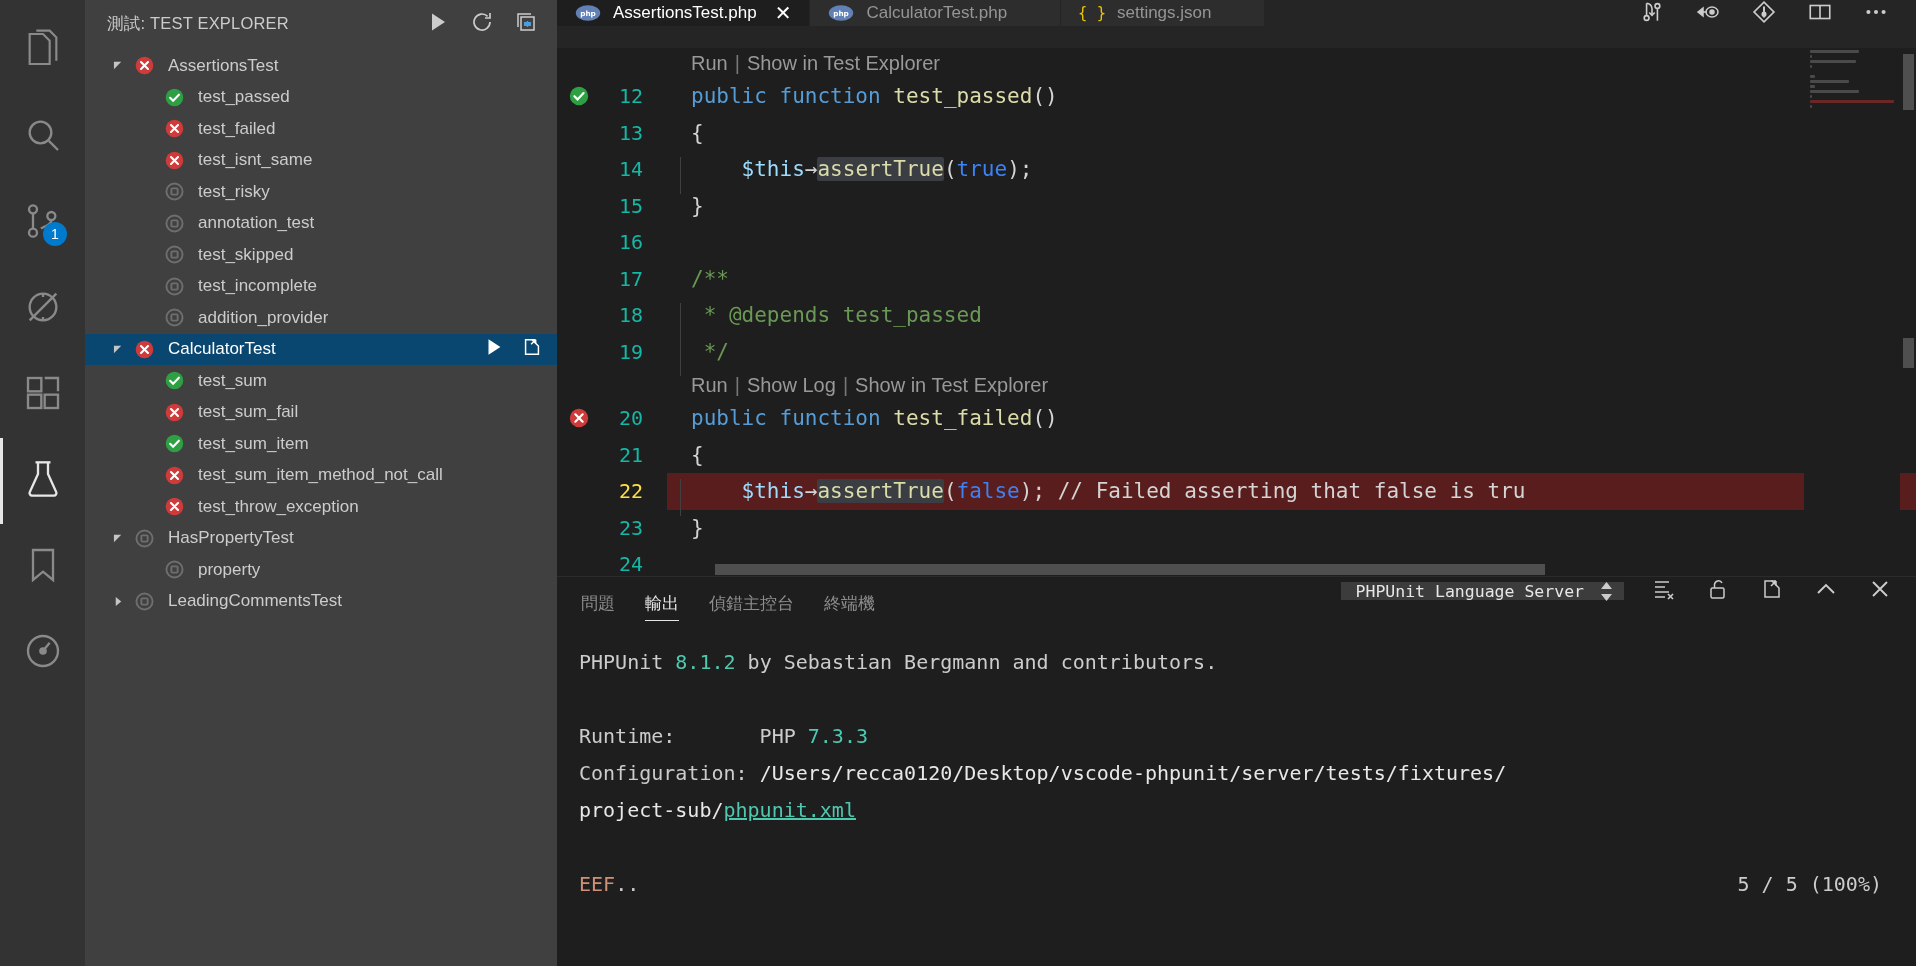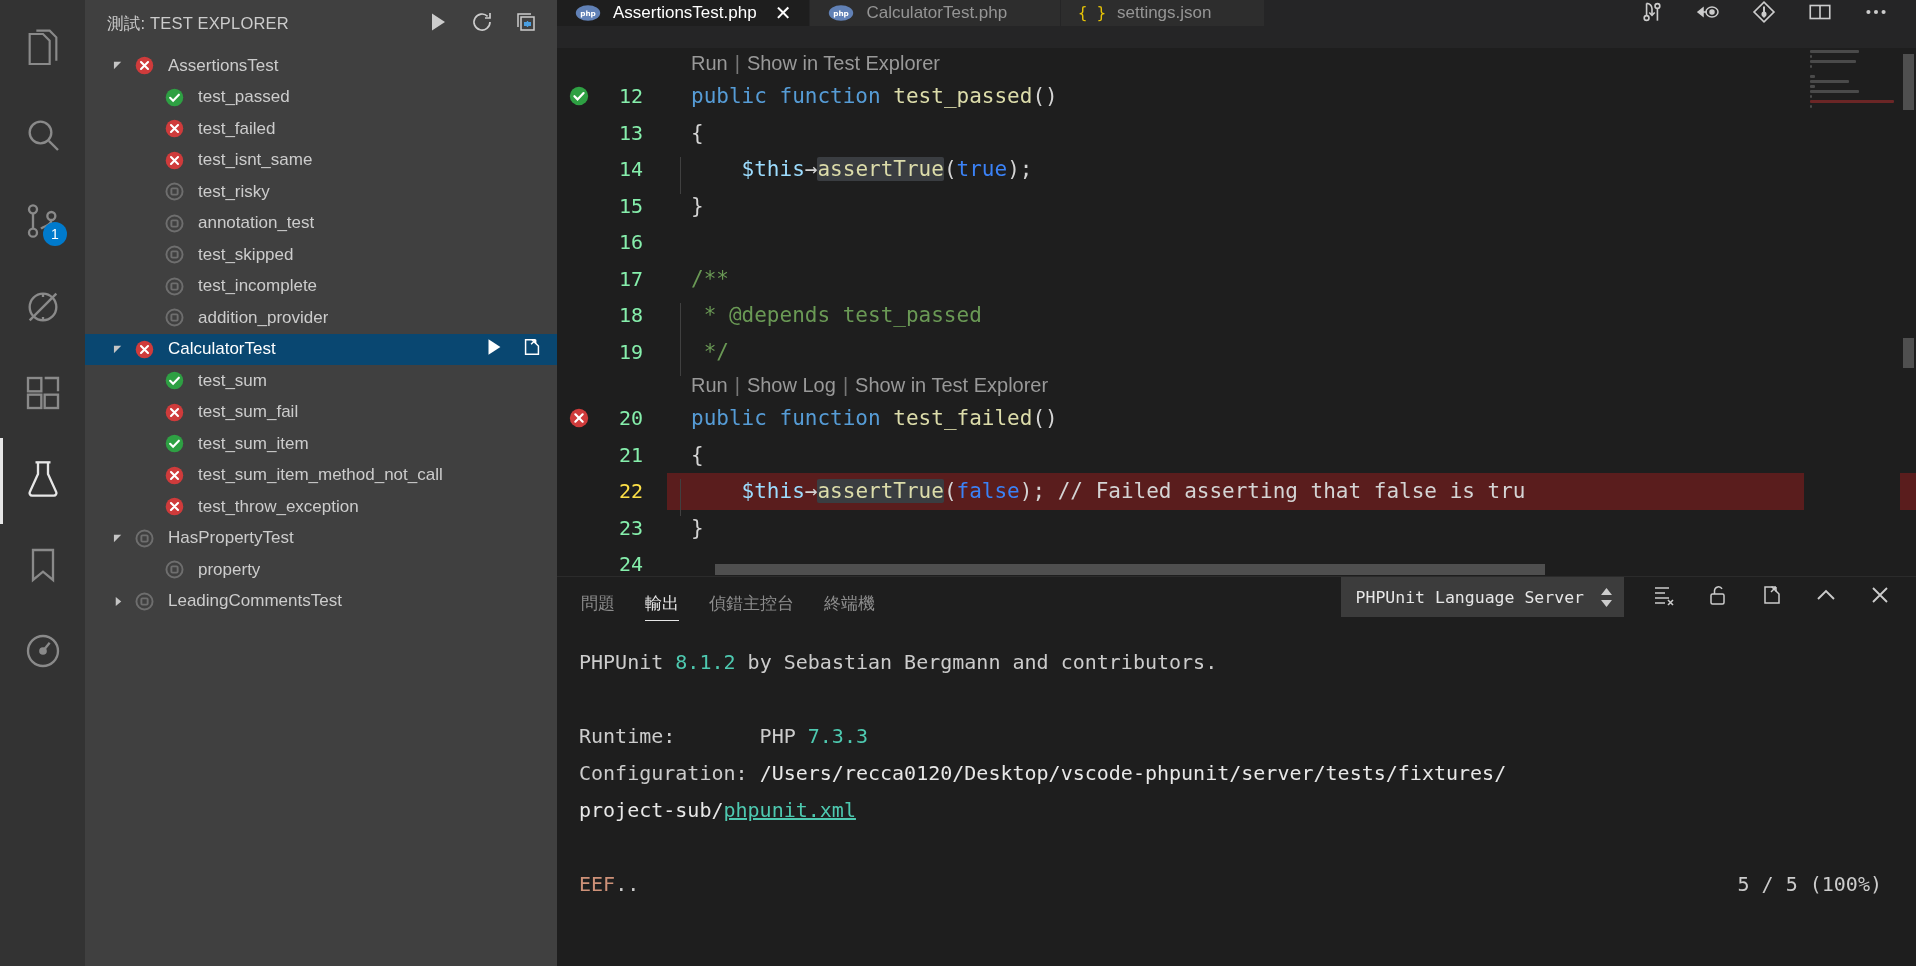--- a/index.html
+++ b/index.html
@@ -97,21 +97,21 @@
   }
   .code-area { position: relative; }
   .line {
     height: 36.5px; display: flex; align-items: center;
     font-size: 21px; white-space: pre; position: relative;
   }
   .gutter-status { width: 44px; flex: 0 0 44px; display: flex; align-items: center; justify-content: center; }
   .gutter-status svg { width: 22px; height: 22px; }
   .linenum {
     width: 66px; flex: 0 0 66px; text-align: right; padding-right: 24px;
-    color: #86efac; font-size: 20px;
+    color: #14b8a6; font-size: 20px;
   }
   .line.err-line .linenum { color: #fde047; }
   .code { flex: 1; position: relative; padding-left: 24px; }
   .codelens {
     height: 30px; display: flex; align-items: center;
     padding-left: 134px; font-family: "Liberation Sans", sans-serif;
     font-size: 20px; color: #999999;
   }
   .codelens a { color: #999999; text-decoration: none; cursor: pointer; }
   .codelens .sep { margin: 0 7px; color: #777; }
@@ -155,21 +155,21 @@
   }
   .p-tab.active { color: #e7e7e7; }
   .p-tab.active::after {
     content: ""; position: absolute; left: 2px; right: 2px; bottom: 8px;
     height: 1.5px; background: #e7e7e7;
   }
   .panel-right { margin-left: auto; display: flex; align-items: center; gap: 26px; }
   .channel-select {
     display: flex; align-items: center; gap: 16px;
     background: #3c3c3c; color: #e7e7e7; font-size: 16.5px;
-    height: 40px; padding: 0 10px 0 14px; border: 1px solid #3c3c3c;
+    height: 18px; padding: 0 10px 0 14px; border: 1px solid #3c3c3c;
     font-family: "DejaVu Sans Mono", monospace; cursor: pointer;
   }
   .sel-arrows { display: flex; flex-direction: column; gap: 3px; }
   .p-act { width: 28px; height: 28px; display: flex; align-items: center; justify-content: center; cursor: pointer; }
   .p-act svg { width: 24px; height: 24px; }
 
   .panel-body {
     flex: 1; padding: 14px 0 0 22px; overflow: hidden; position: relative;
     font-family: "DejaVu Sans Mono", monospace; font-size: 20px; color: #cccccc;
   }

